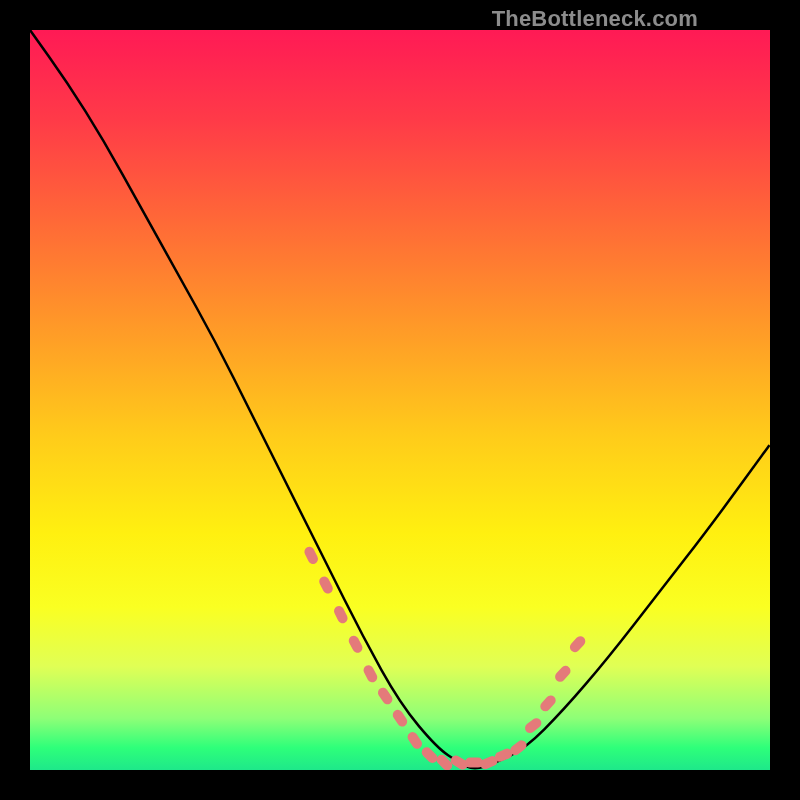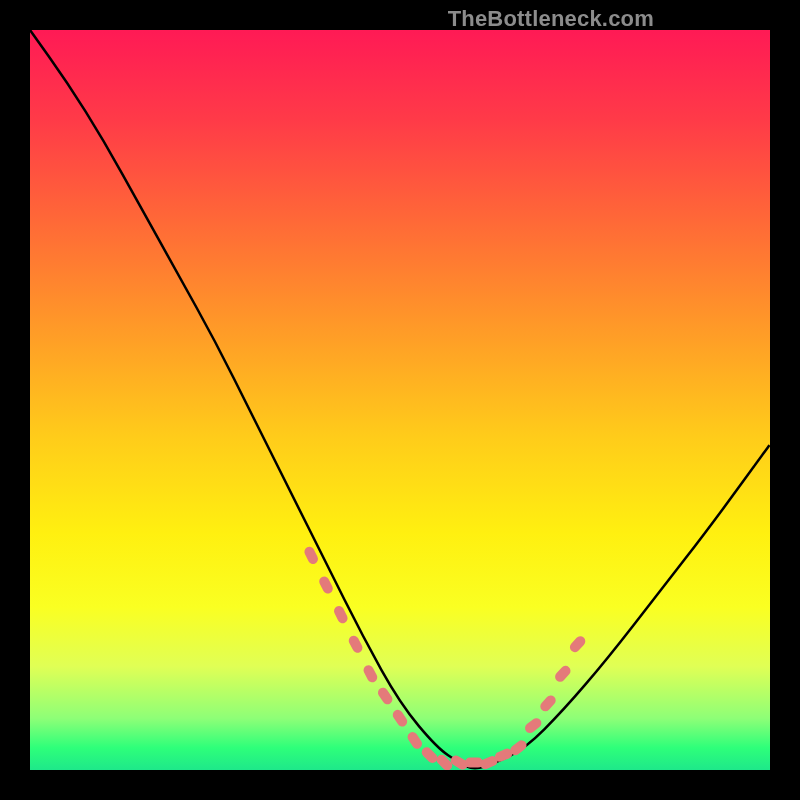--- a/index.html
+++ b/index.html
@@ -7,20 +7,21 @@
     padding: 0;
     width: 800px;
     height: 800px;
     background: #000000;
     overflow: hidden;
   }
   .chart-container {
     position: relative;
     width: 664px;
     height: 800px;
+    padding-left: 44px;
   }
   .plot-area {
     position: absolute;
     left: 30px;
     top: 30px;
     width: 740px;
     height: 740px;
     background: linear-gradient(to bottom,
       #ff1a55 0%,
       #ff3a48 12%,

